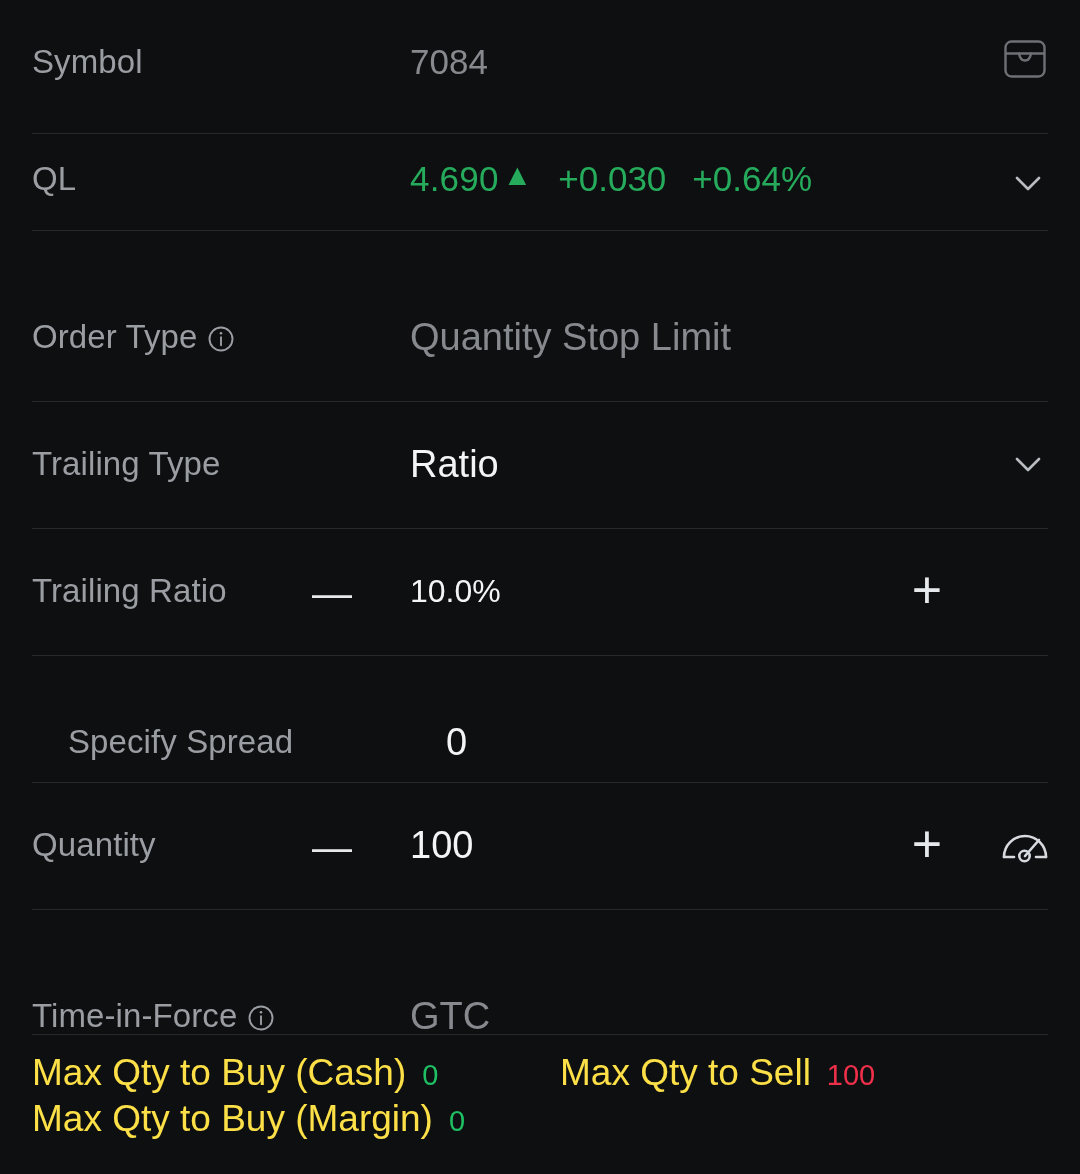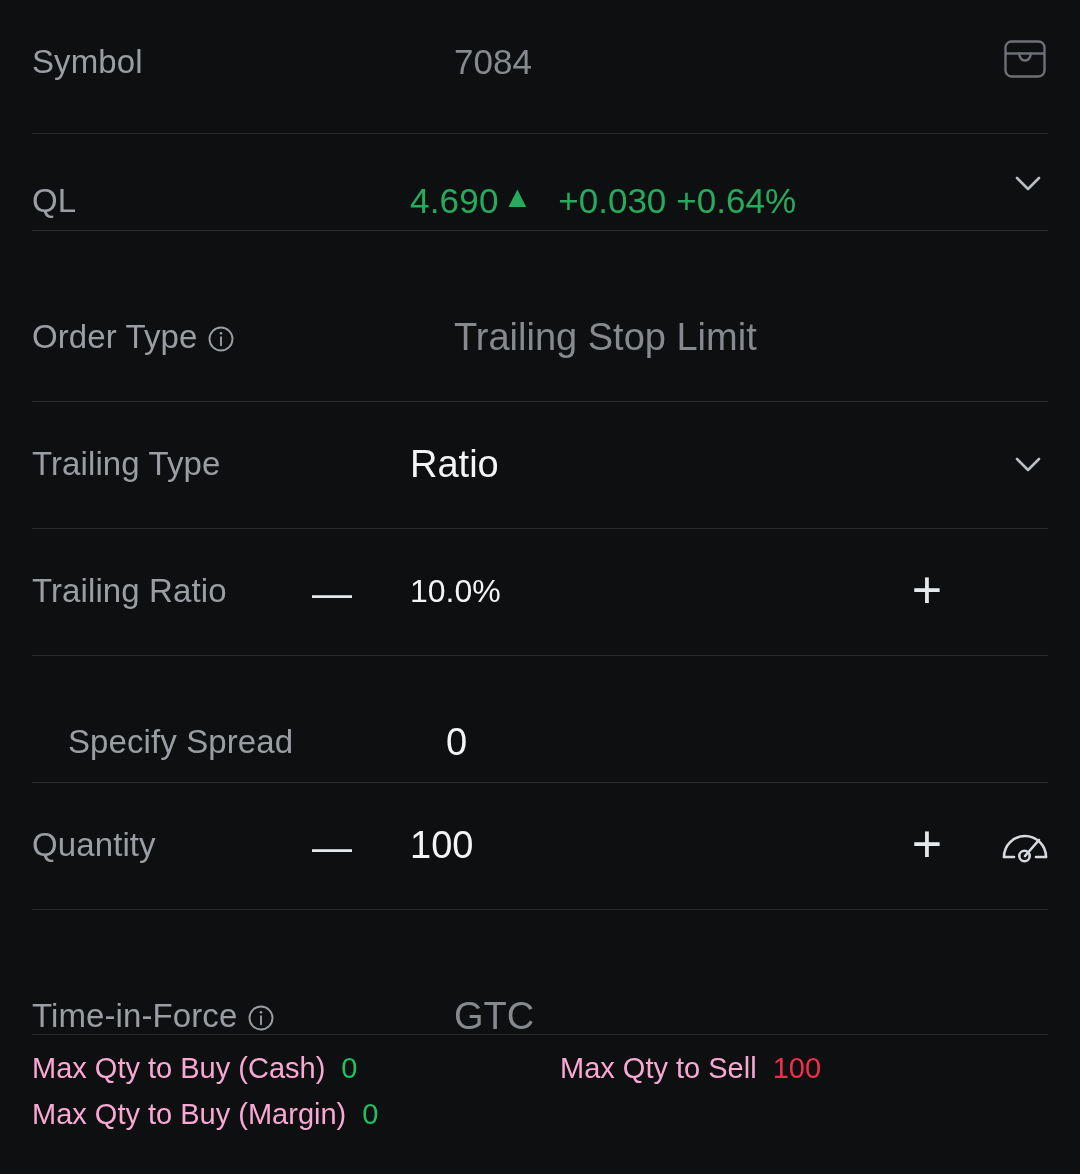--- a/index.html
+++ b/index.html
@@ -40,21 +40,21 @@
 
   .label.pad { padding-left: 32px; }
 
   .value {
     font-size: 35px;
     font-weight: 400;
     white-space: nowrap;
   }
 
   .value.white  { color: #f2f4f6; }
-  .value.muted  { color: #86898d; margin-left: 44px; }
+  .value.muted  { color: #86898d; }
 
   
   .divider {
     position: absolute;
     left: 32px;
     width: 1016px;
     height: 1px;
     background: #26292d;
   }
 
@@ -101,21 +101,21 @@
     white-space: nowrap;
   }
   .quote .px { letter-spacing: 0.2px; }
   .quote .arrow {
     font-size: 30px;
     margin-left: 4px;
     margin-right: 26px;
     position: relative;
     top: -1px;
   }
-  .quote .chg { margin-right: 10px; }
+  .quote .chg { margin-right: 26px; }
 
   
   .minus, .plus {
     color: #e6e9ec;
     font-weight: 300;
     line-height: 1;
     user-select: none;
   }
   .minus {
     position: absolute;
@@ -150,22 +150,22 @@
   }
   .foot-cell {
     position: absolute;
     display: flex;
     align-items: baseline;
     white-space: nowrap;
   }
   .foot-cell.left  { left: 32px; }
   .foot-cell.right { left: 560px; }
   .foot-label {
-    color: #f9a8d4;
-    font-size: 29px;
+    color: #fde047;
+    font-size: 37px;
   }
   .foot-value {
     font-size: 29px;
     margin-left: 16px;
   }
   .foot-value.green { color: #1fbf63; }
   .foot-value.red   { color: #f0304a; }
   .foot-value.grey  { color: #c7cace; }
 </style>
 </head>
@@ -181,21 +181,21 @@
   <span class="archive-icon">
     <svg viewBox="0 0 46 46" width="46" height="46" fill="none" stroke="#6d7075" stroke-width="2.4">
       <rect x="3.5" y="5.5" width="39" height="35" rx="6"></rect>
       <line x1="3.5" y1="17.5" x2="42.5" y2="17.5"></line>
       <path d="M17 17.5 q1.2 7 6 7 q4.8 0 6 -7" stroke-linecap="round"></path>
     </svg>
   </span>
 
   <div class="divider" style="top:133px;"></div>
 
-  <div class="row" style="top:175px; height:52px;">
+  <div class="row" style="top:153px; height:52px;">
     <span class="label pad">QL</span>
     <span class="quote" style="position:absolute; left:410px;">
       <span class="px">4.690</span>
       <span class="arrow">▲</span>
       <span class="chg">+0.030</span>
       <span class="pct">+0.64%</span>
     </span>
   </div>
 
   <span class="chevron" style="top:163px;">
@@ -210,21 +210,21 @@
     <span class="label pad">
       <span>Order Type</span>
       <span class="info-icon">
         <svg viewBox="0 0 28 28" width="28" height="28" fill="none" stroke="#9a9ea3" stroke-width="1.9">
           <circle cx="14" cy="14" r="11.5"></circle>
           <circle cx="14" cy="8.3" r="1.3" fill="#9a9ea3" stroke="none"></circle>
           <line x1="14" y1="12.3" x2="14" y2="20.3" stroke-linecap="round"></line>
         </svg>
       </span>
     </span>
-    <span class="value muted" style="position:absolute; left:410px; font-size:38px;">Trailing Stop Limit</span>
+    <span class="value muted" style="position:absolute; left:410px; font-size:38px;">Quantity Stop Limit</span>
   </div>
 
   <div class="divider" style="top:401px;"></div>
 
   <div class="row" style="top:438px; height:52px;">
     <span class="label pad">Trailing Type</span>
     <span class="value white" style="position:absolute; left:410px; font-size:38px;">Ratio</span>
   </div>
 
   <span class="chevron" style="top:444px;">

